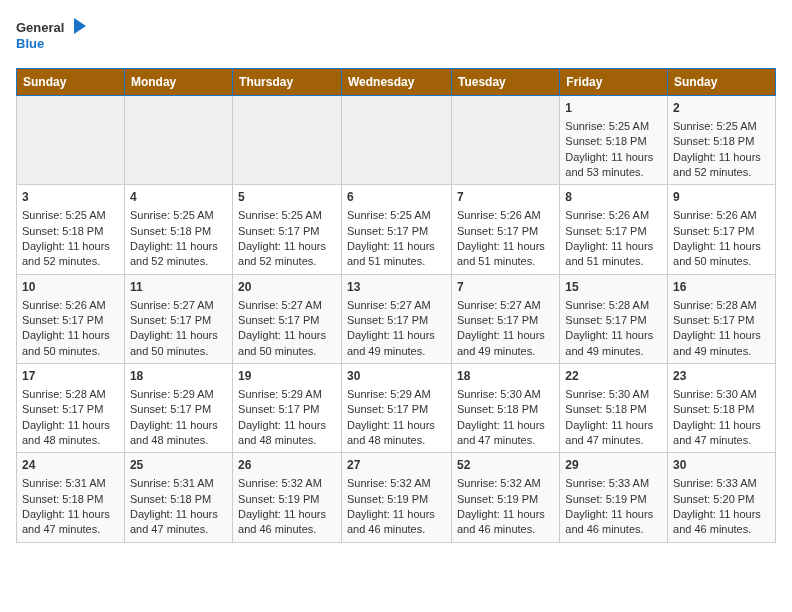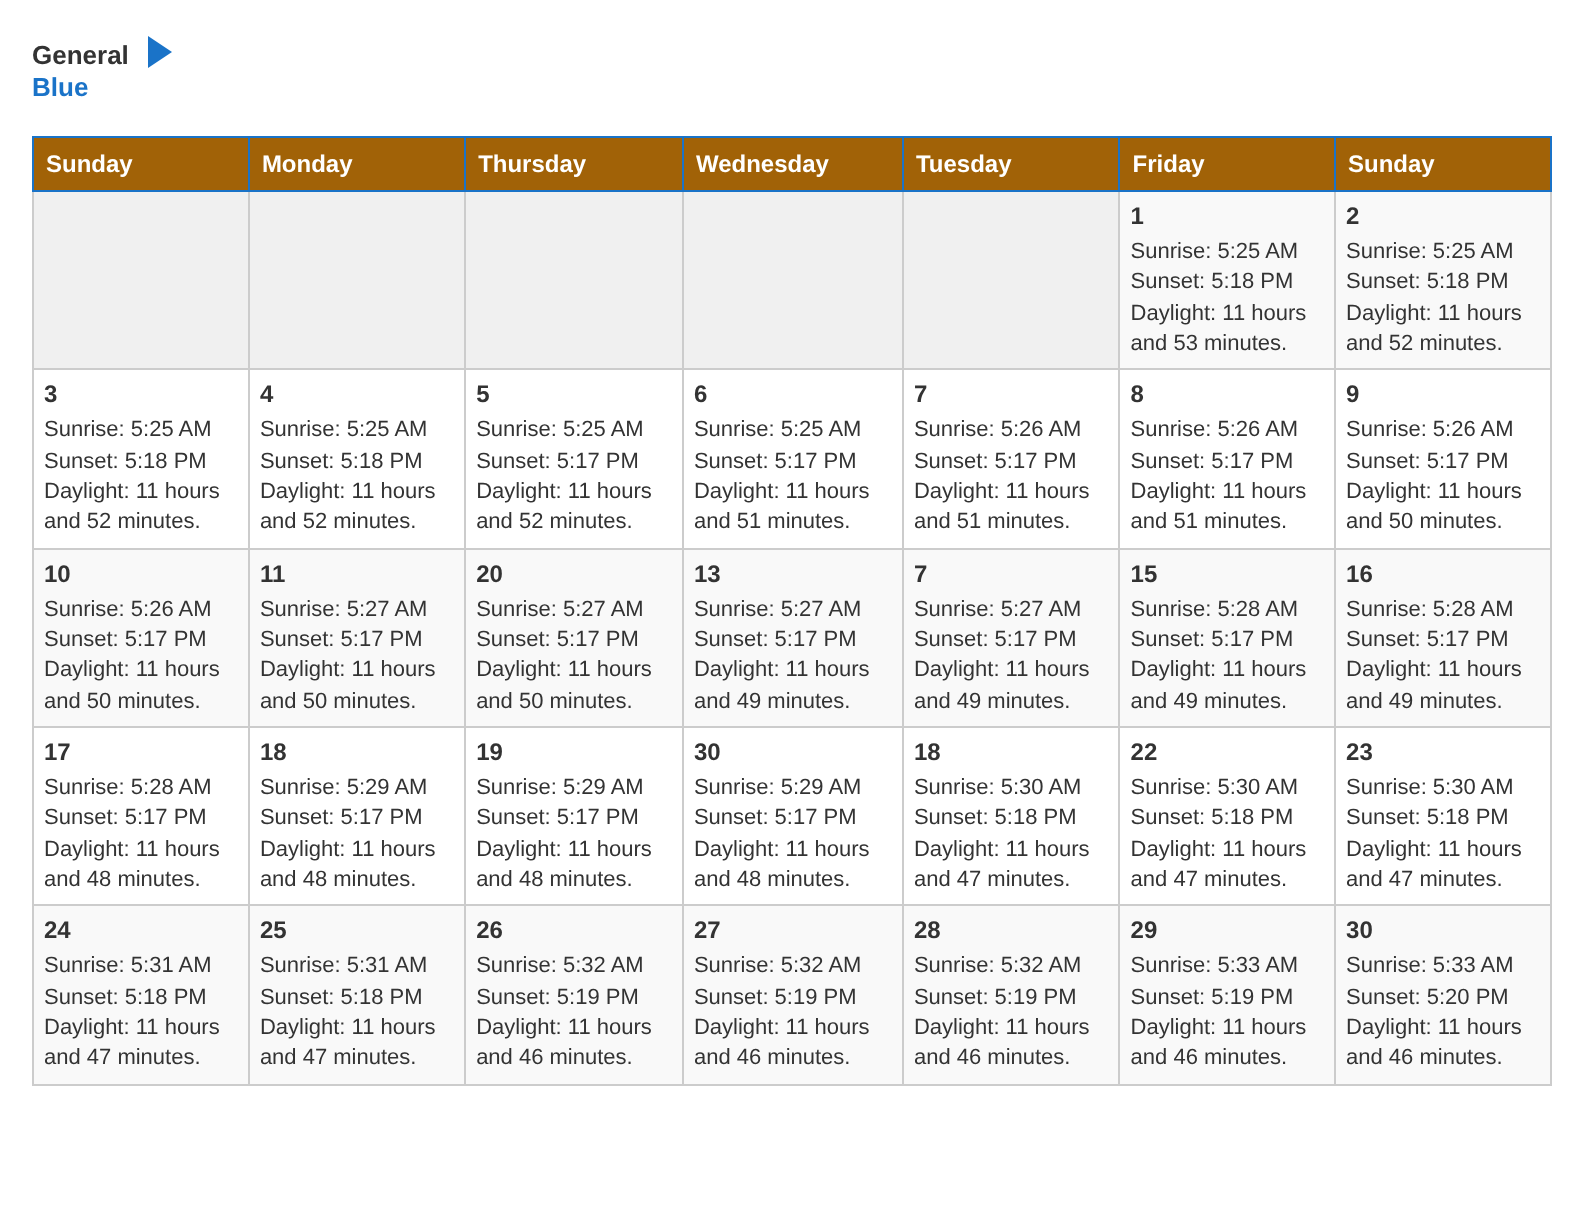--- a/index.html
+++ b/index.html
@@ -276,21 +276,21 @@
           <span>Sunset: 5:19 PM</span><br>
           <span>Daylight: 11 hours and 46 minutes.</span>
         </td>
         <td>
           <span class="day-num">27</span>
           <span>Sunrise: 5:32 AM</span><br>
           <span>Sunset: 5:19 PM</span><br>
           <span>Daylight: 11 hours and 46 minutes.</span>
         </td>
         <td>
-          <span class="day-num">28</span>
+          <span class="day-num">52</span>
           <span>Sunrise: 5:32 AM</span><br>
           <span>Sunset: 5:19 PM</span><br>
           <span>Daylight: 11 hours and 46 minutes.</span>
         </td>
         <td>
           <span class="day-num">29</span>
           <span>Sunrise: 5:33 AM</span><br>
           <span>Sunset: 5:19 PM</span><br>
           <span>Daylight: 11 hours and 46 minutes.</span>
         </td>

